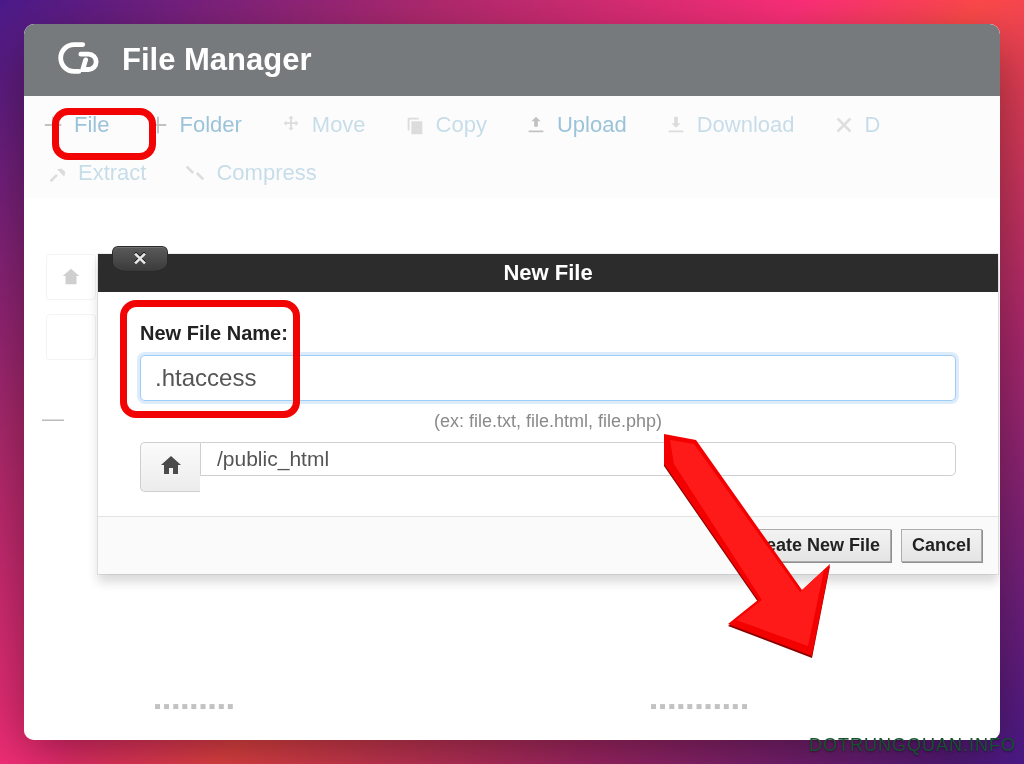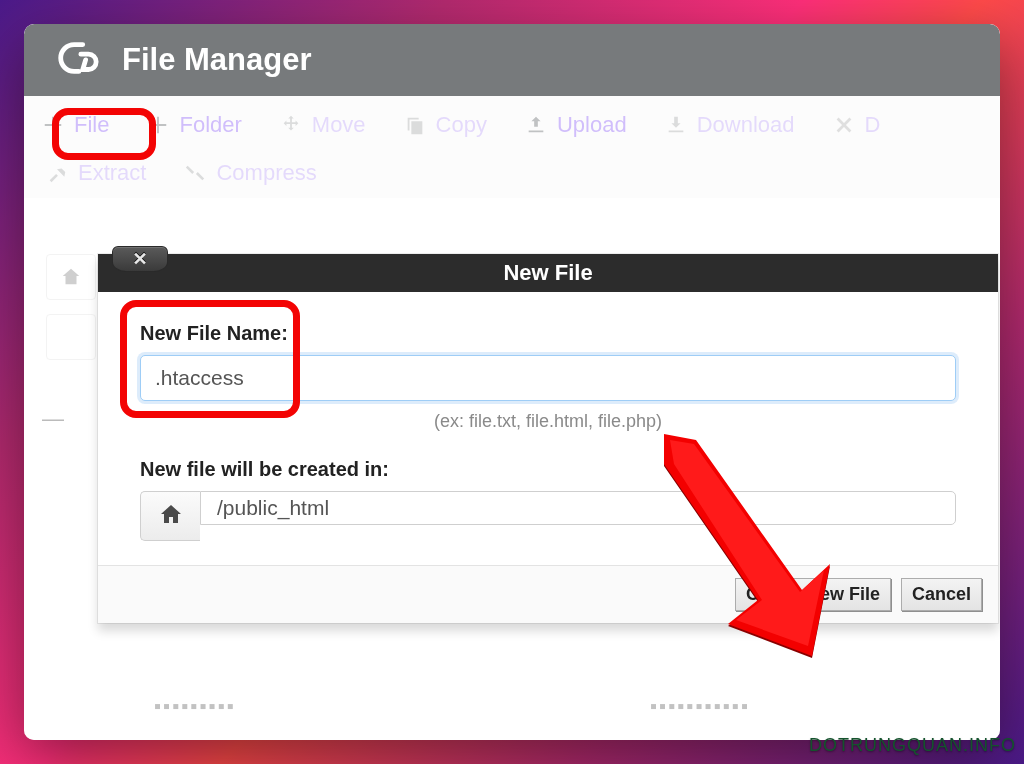--- a/index.html
+++ b/index.html
@@ -41,21 +41,21 @@
     font-size: 22px;
     color: #4d4d4d;
   }
   .tb-btn {
     display: flex;
     align-items: center;
     gap: 10px;
     height: 42px;
     padding: 0 6px;
     cursor: default;
-    color: #8b5cf6;
+    color: #0369a1;
     white-space: nowrap;
   }
   .tb-btn .ico { width: 22px; height: 22px; display: inline-flex; align-items:center; justify-content:center; fill:#626669; }
   .tb-disabled { opacity: .55; }
   .toolbar-row2 { width:100%; display:flex; gap:26px; padding-left:4px; }
   
   .fade {
     position: absolute; left:0; right:0; top:72px; bottom:0;
     background: rgba(255,255,255,0.6);
     pointer-events: none;
@@ -101,21 +101,21 @@
   .close-tab span { color:#e8e8e8; font-weight:700; font-size:18px; line-height:1; text-shadow:0 -1px 0 #000; }
   .modal-body { padding: 20px 42px 24px 42px; }
   .lbl { font-weight: 700; font-size: 20px; margin: 10px 0 10px 0; display:block; color:#222; }
   .input-filename {
     width: 100%;
     height: 46px;
     border: 1px solid #9ecdf6;
     background: #fff;
     box-shadow: 0 0 0 3px rgba(120,180,240,.25);
     border-radius: 5px;
-    font-size: 21px;
+    font-size: 24px;
     padding: 0 14px;
     outline: none;
     color: #555;
   }
   .hint { color: #8a8a8a; font-size: 18px; margin-top: 10px; text-align: center; }
   .path-row { display:flex; margin-top:10px; }
   .home-btn {
     width: 60px; height: 50px;
     border: 1px solid #cfcfcf;
     border-right: none;
@@ -281,21 +281,20 @@
       <div class="close-tab">
         <span>✕</span>
       </div>
       <span>New File</span>
     </div>
     <div class="modal-body">
       <label class="lbl">New File Name:</label>
       <input class="input-filename" value=".htaccess" style="">
       <div class="hint">(ex: file.txt, file.html, file.php)</div>
 
-      <label class="lbl" style="margin-top:26px">New file will be created in:</label>
       <div class="path-row">
         <div class="home-btn">
           <span>
             <svg width="24" height="24" viewBox="0 0 24 24">
                 <path d="M12 3l10 9h-3v9h-5v-6h-4v6H5v-9H2z"></path>
               </svg>
           </span>
         </div>
         <input class="path-input" value="/public_html" style="">
       </div>

